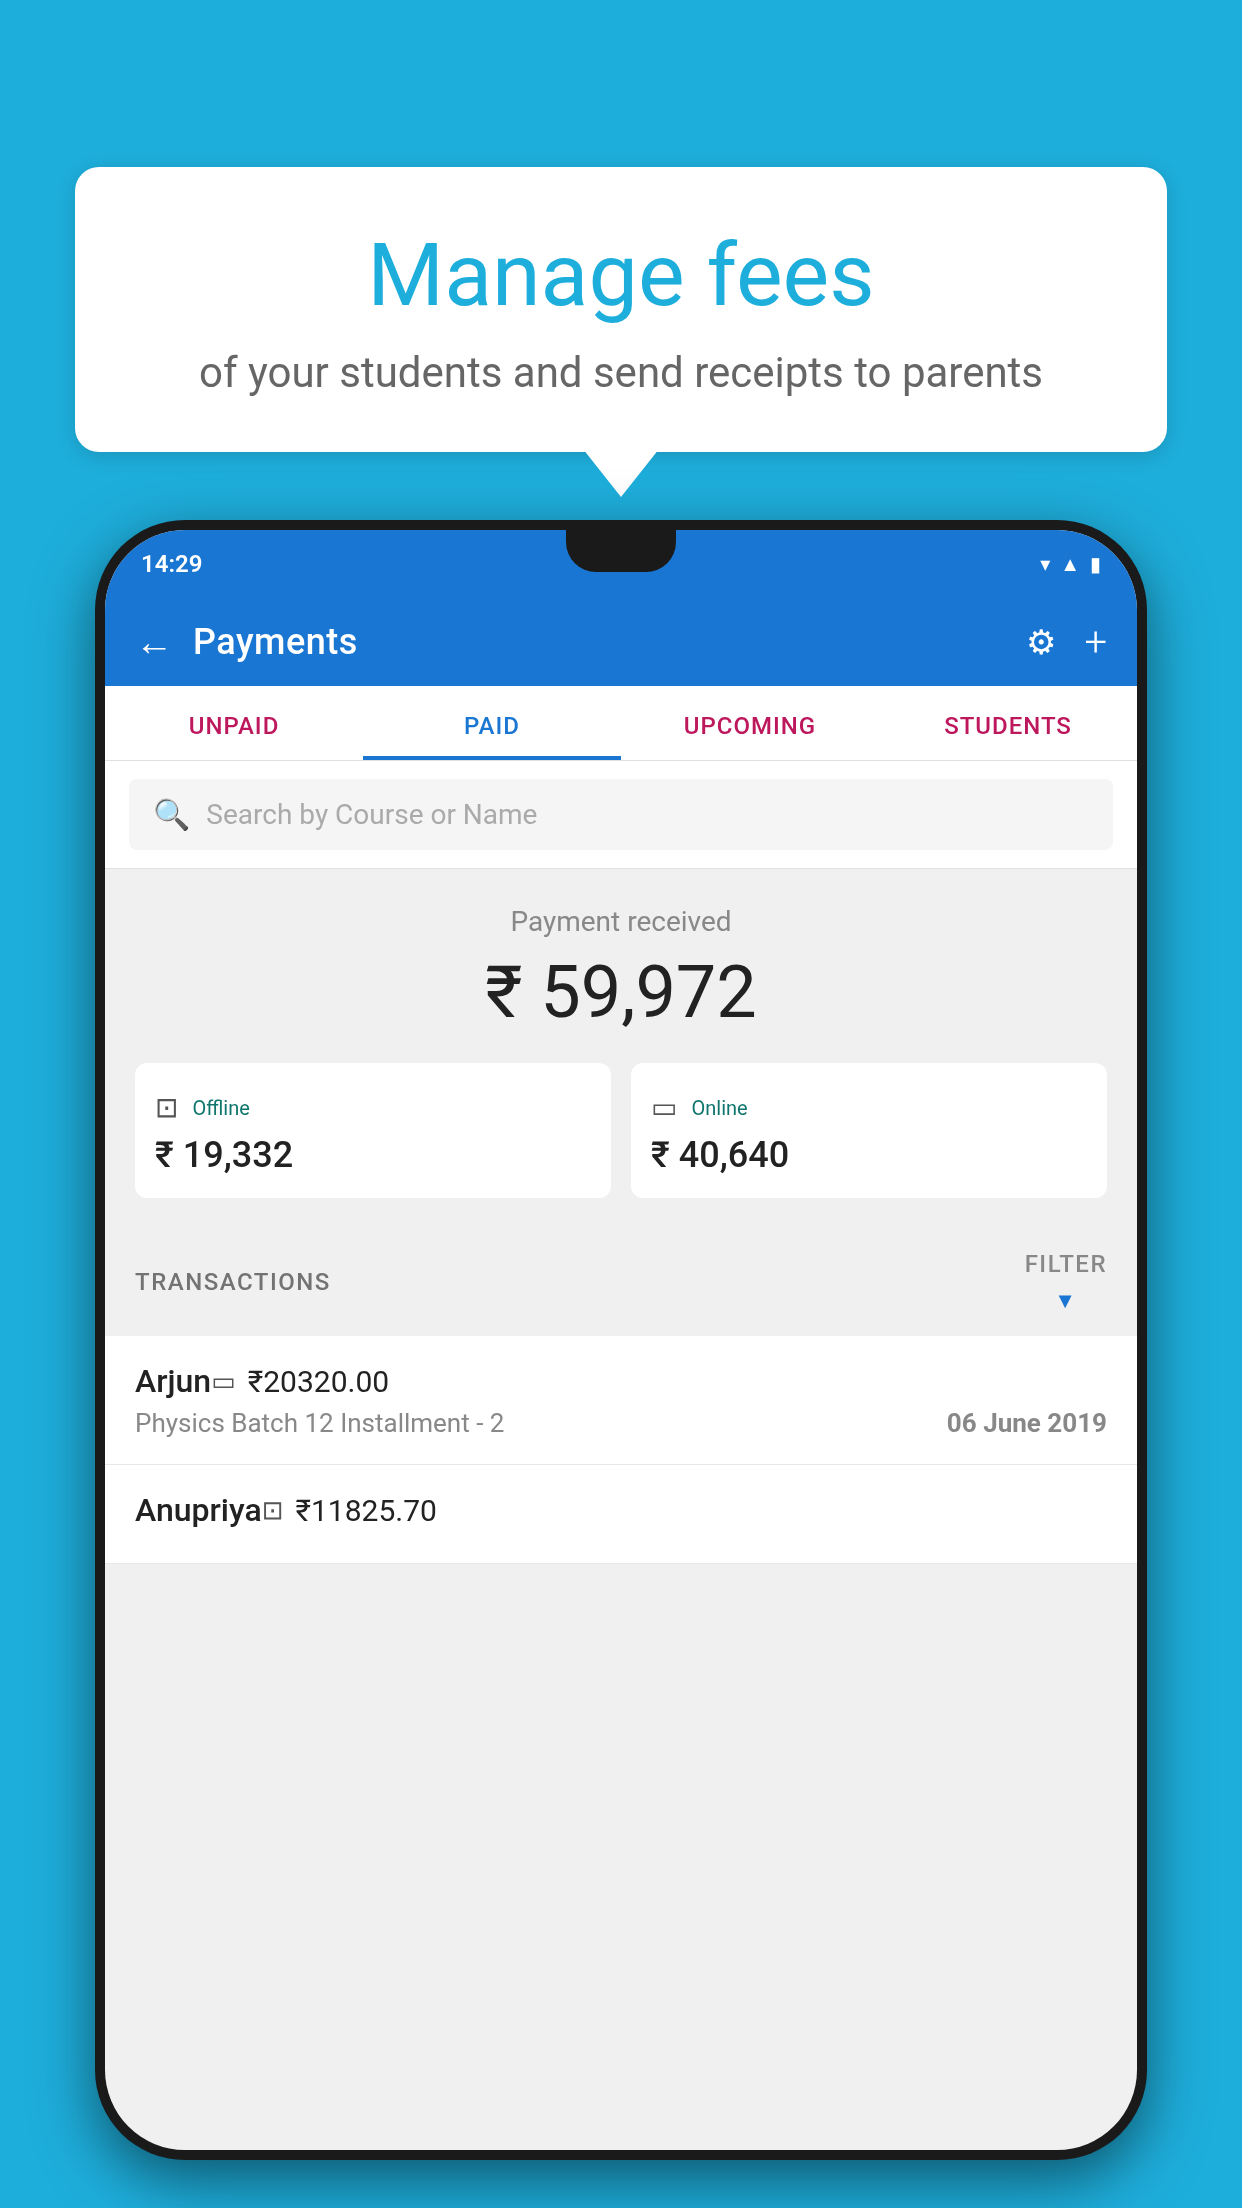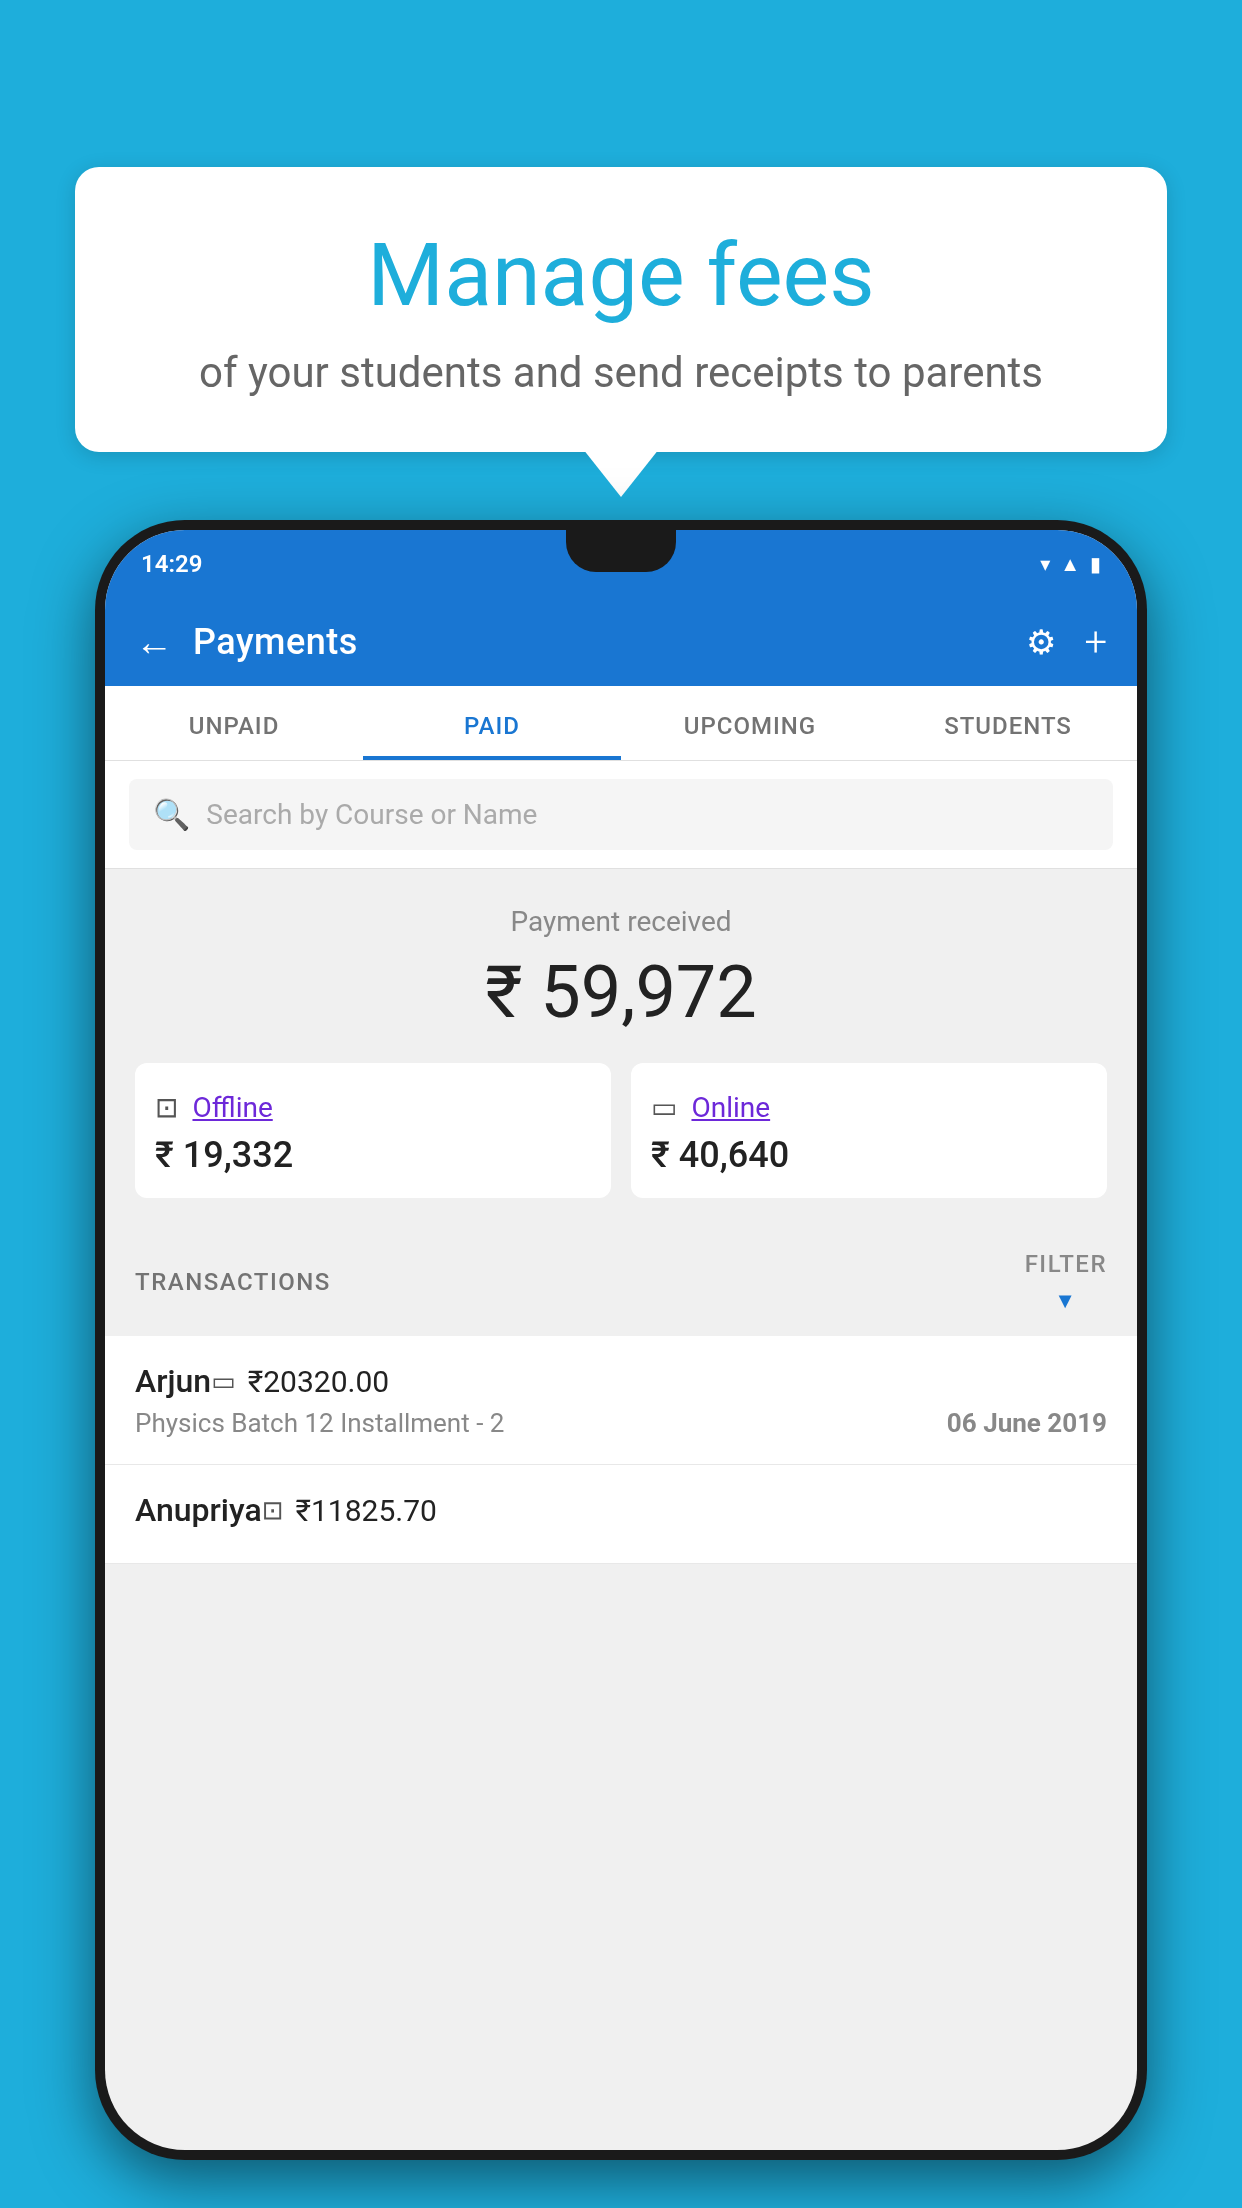--- a/index.html
+++ b/index.html
@@ -168,21 +168,21 @@
       display: flex;
       border-bottom: 1px solid #e0e0e0;
     }
 
     .tab-item {
       flex: 1;
       text-align: center;
       padding: 26px 0 20px;
       font-size: 24px;
       font-weight: 500;
-      color: #737373;
+      color: #be185d;
       letter-spacing: 1px;
       cursor: pointer;
       position: relative;
     }
 
     .tab-item.active {
       color: #1976D2;
     }
 
     .tab-item.active::after {
@@ -260,23 +260,22 @@
       gap: 14px;
       margin-bottom: 10px;
     }
 
     .payment-card-icon {
       font-size: 28px;
       color: #555;
     }
 
     .payment-card-type {
-      font-size: 28px;
-      color: #6d28d9;
-      text-decoration: underline;
+      font-size: 20px;
+      color: #0f766e;
     }
 
     .payment-card-amount {
       font-size: 36px;
       font-weight: 500;
       color: #222;
       margin-top: 8px;
     }
 
     

